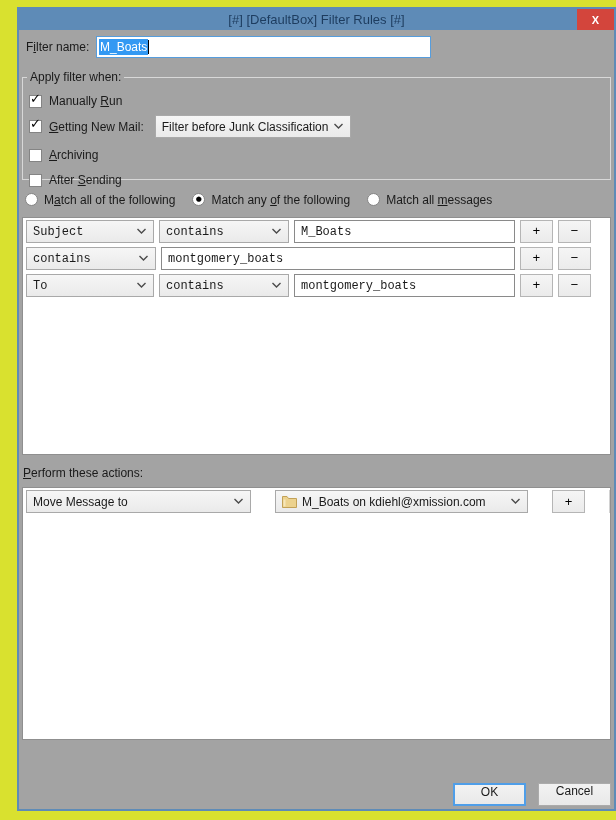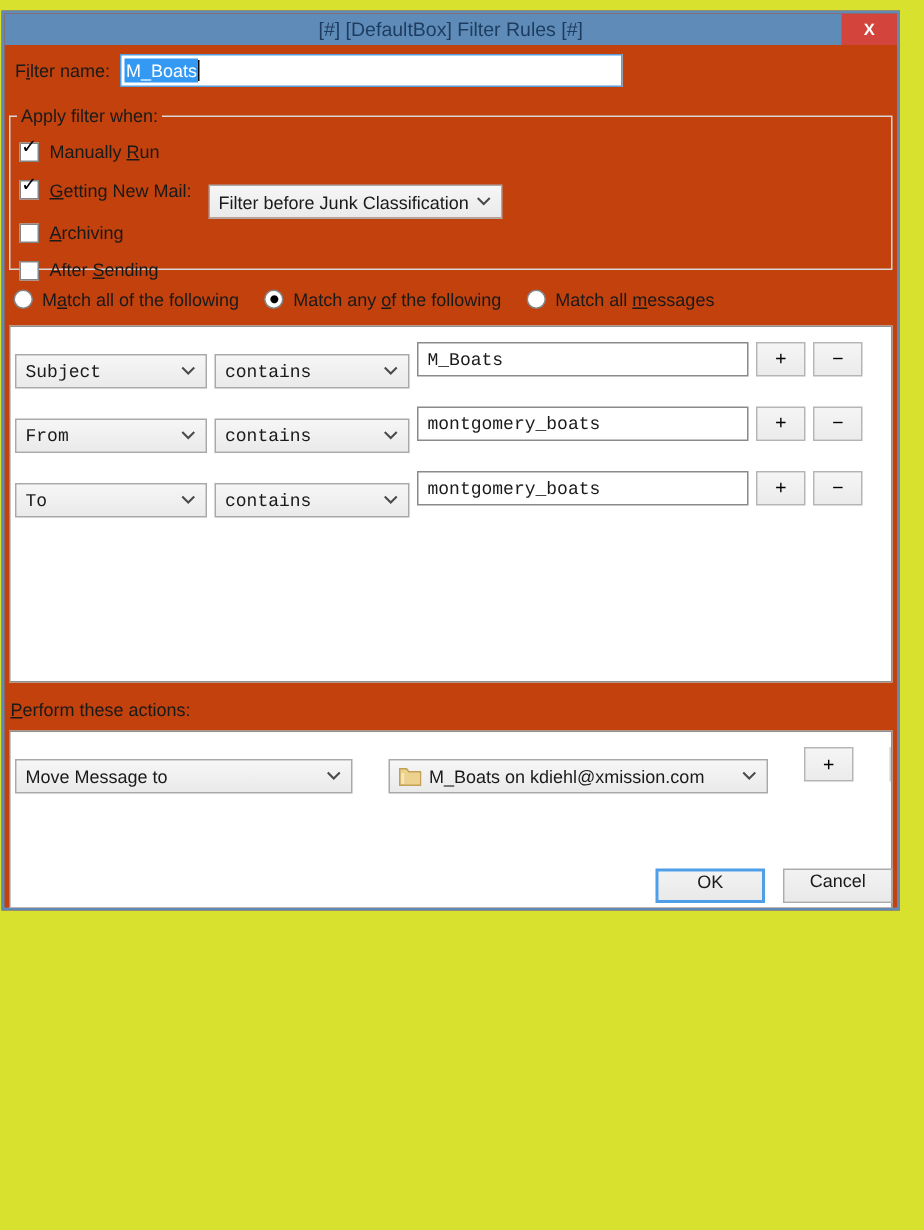--- a/index.html
+++ b/index.html
@@ -4,22 +4,22 @@
 <style>
   html,body{margin:0;padding:0;}
   body{
     width:616px;height:820px;position:relative;
     background:#d9e12f;
     font-family:"Liberation Sans","DejaVu Sans",sans-serif;
     font-size:12px;color:#1a1a1a;
     -webkit-font-smoothing:antialiased;
   }
   .window{
-    position:absolute;left:1px;top:7px;width:599px;height:600px;
-    box-sizing:border-box;border:2px solid #5e8bb7;background:#c2410c;
+    position:absolute;left:17px;top:7px;width:599px;height:804px;
+    box-sizing:border-box;border:2px solid #5e8bb7;background:#a3a3a3;
     overflow:hidden;
   }
   
   .titlebar{
     height:21px;background:#5e8bb7;position:relative;
     display:flex;align-items:center;justify-content:center;
   }
   .titlebar .title{color:#1d3c5f;font-size:13px;}
   .close-btn{
     position:absolute;right:0;top:0;width:37px;height:21px;
@@ -50,21 +50,21 @@
   }
   .checkbox .mark{
     position:absolute;left:0px;top:-5px;font-size:13px;font-weight:bold;color:#000;
     font-family:"DejaVu Sans",sans-serif;
   }
   .cb-row .cap{margin-left:7px;white-space:nowrap;}
   
   .select{
     box-sizing:border-box;height:23px;border:1px solid #a9a9a9;
     background:linear-gradient(#f6f6f6,#eaeaea);
-    display:flex;align-items:center;padding:0 6px;cursor:default;margin-top:16px;
+    display:flex;align-items:center;padding:0 6px;cursor:default;
   }
   .select .txt{flex:1;white-space:nowrap;overflow:hidden;}
   .chev{flex:0 0 auto;margin-left:5px;display:flex;align-items:center;}
   .junk-select{width:196px;margin-left:11px;}
   
   .radio-row{display:flex;margin:13px 0 0 6px;height:15px;}
   .radio{
     box-sizing:border-box;width:13px;height:13px;border:1px solid #848484;border-radius:50%;
     background:#fff;display:flex;align-items:center;justify-content:center;flex:0 0 auto;
   }
@@ -203,28 +203,20 @@
         </div>
       <div class="smallbtn">
           <span>+</span>
         </div>
       <div class="smallbtn">
           <span>−</span>
         </div>
     </div>
 
     <div class="crow">
-      <div class="select f-field">
-        <span class="txt">From</span>
-        <span class="chev">
-            <svg width="11" height="7" viewBox="0 0 11 7">
-              <path d="M1.5 1 L5.5 5 L9.5 1" stroke="#4b4b4b" stroke-width="1.4" fill="none"></path>
-            </svg>
-          </span>
-      </div>
       <div class="select f-op">
         <span class="txt">contains</span>
         <span class="chev">
             <svg width="11" height="7" viewBox="0 0 11 7">
               <path d="M1.5 1 L5.5 5 L9.5 1" stroke="#4b4b4b" stroke-width="1.4" fill="none"></path>
             </svg>
           </span>
       </div>
       <div class="textbox">
           <span>montgomery_boats</span>

